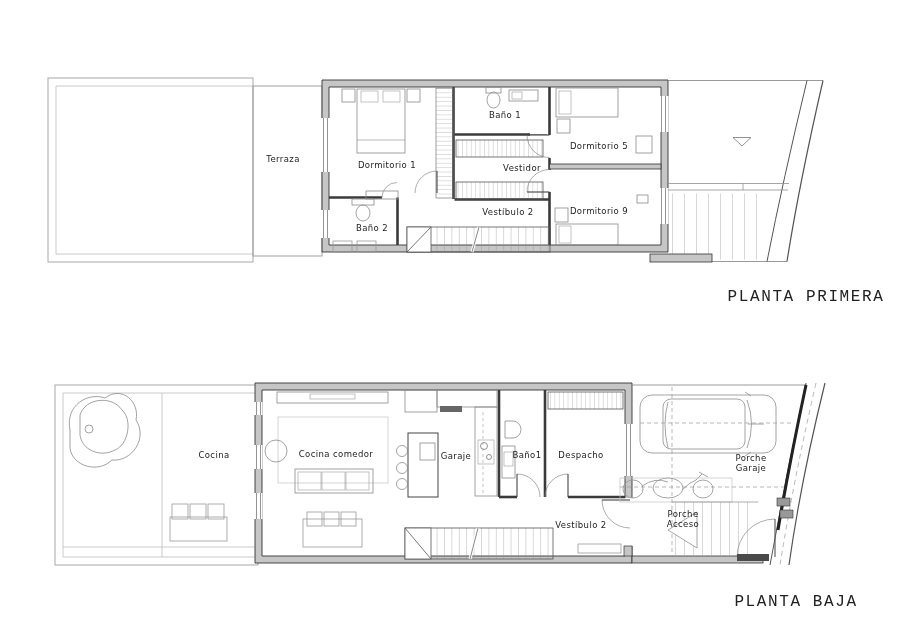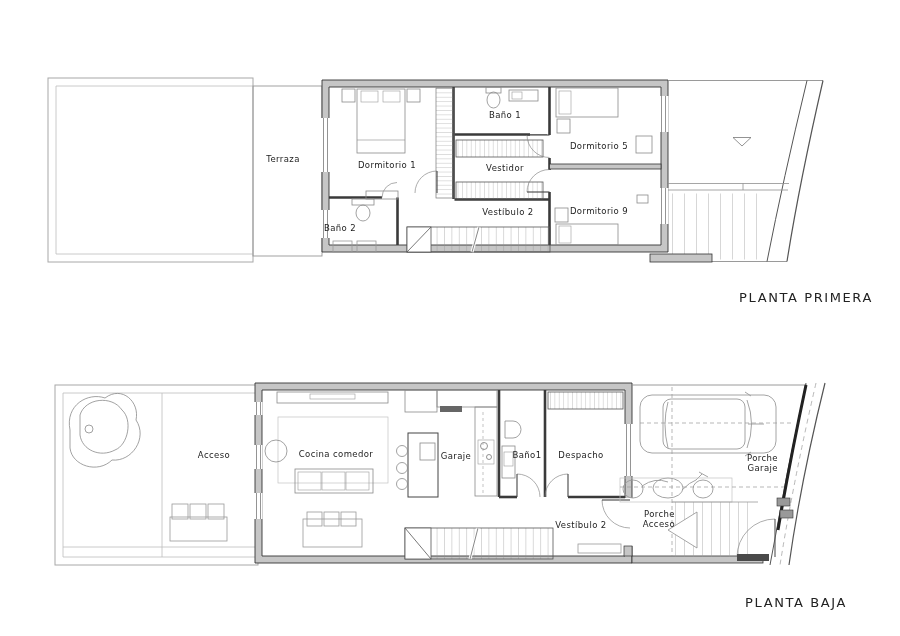--- a/index.html
+++ b/index.html
@@ -6,24 +6,24 @@
   .canvas{
     position:relative;width:900px;height:636px;background:#ffffff;
     font-family:"DejaVu Sans",sans-serif;overflow:hidden;
   }
   .canvas svg{position:absolute;left:0;top:0;}
   .lbl{
     position:absolute;transform:translate(-50%,-50%);
     font-size:8.5px;letter-spacing:.4px;color:#1c1c1c;
     white-space:nowrap;text-align:center;line-height:1.15;
   }
-  .lbl.wrap{white-space:normal;width:54px;text-align:right;}
+  .lbl.wrap{white-space:normal;width:54px;}
   .title{
     position:absolute;transform:translate(-50%,-50%);
-    font-size:13px;letter-spacing:1.6px;color:#222;white-space:nowrap;
+    font-size:16px;letter-spacing:1.6px;color:#222;white-space:nowrap;font-family:Liberation Mono, monospace;
   }
 </style>
 </head>
 <body>
 
 <div class="canvas">
 
 <svg width="900" height="636" viewBox="0 0 900 636">
   <defs>
     <pattern id="tread7" width="7.4" height="8" patternUnits="userSpaceOnUse">
@@ -326,31 +326,31 @@
         <path d="M806,385 Q790,460 778,530" stroke="#222" stroke-width="3"></path>
         <rect x="777" y="498" width="13" height="8" fill="#999" stroke="#333" stroke-width="0.6"></rect>
         <rect x="780" y="510" width="13" height="8" fill="#999" stroke="#333" stroke-width="0.6"></rect>
       </g>
     </g>
   </g>
 </svg>
 
 <div class="lbl" style="left:283px;top:160px">Terraza</div>
 <div class="lbl" style="left:387px;top:166px">Dormitorio 1</div>
-<div class="lbl" style="left:340px;top:229px">Baño 2</div>
+<div class="lbl" style="left:372px;top:229px">Baño 2</div>
 <div class="lbl" style="left:505px;top:116px">Baño 1</div>
-<div class="lbl" style="left:505px;top:169px">Vestidor</div>
+<div class="lbl" style="left:522px;top:169px">Vestidor</div>
 <div class="lbl" style="left:508px;top:213px">Vestíbulo 2</div>
 <div class="lbl" style="left:599px;top:147px">Dormitorio 5</div>
 <div class="lbl" style="left:599px;top:212px">Dormitorio 9</div>
 <div class="title" style="left:806px;top:297px">PLANTA PRIMERA</div>
 
-<div class="lbl" style="left:214px;top:456px">Acceso</div>
+<div class="lbl" style="left:214px;top:456px">Cocina</div>
 <div class="lbl" style="left:336px;top:455px">Cocina comedor</div>
 <div class="lbl" style="left:456px;top:457px">Garaje</div>
 <div class="lbl" style="left:527px;top:456px">Baño1</div>
 <div class="lbl" style="left:581px;top:456px">Despacho</div>
 <div class="lbl" style="left:581px;top:526px">Vestíbulo 2</div>
-<div class="lbl wrap" style="left:648px;top:520px">Porche Acceso</div>
+<div class="lbl wrap" style="left:683px;top:520px">Porche Acceso</div>
 <div class="lbl wrap" style="left:751px;top:464px">Porche Garaje</div>
 <div class="title" style="left:796px;top:602px">PLANTA BAJA</div>
 
 </div>
 
 </body></html>

